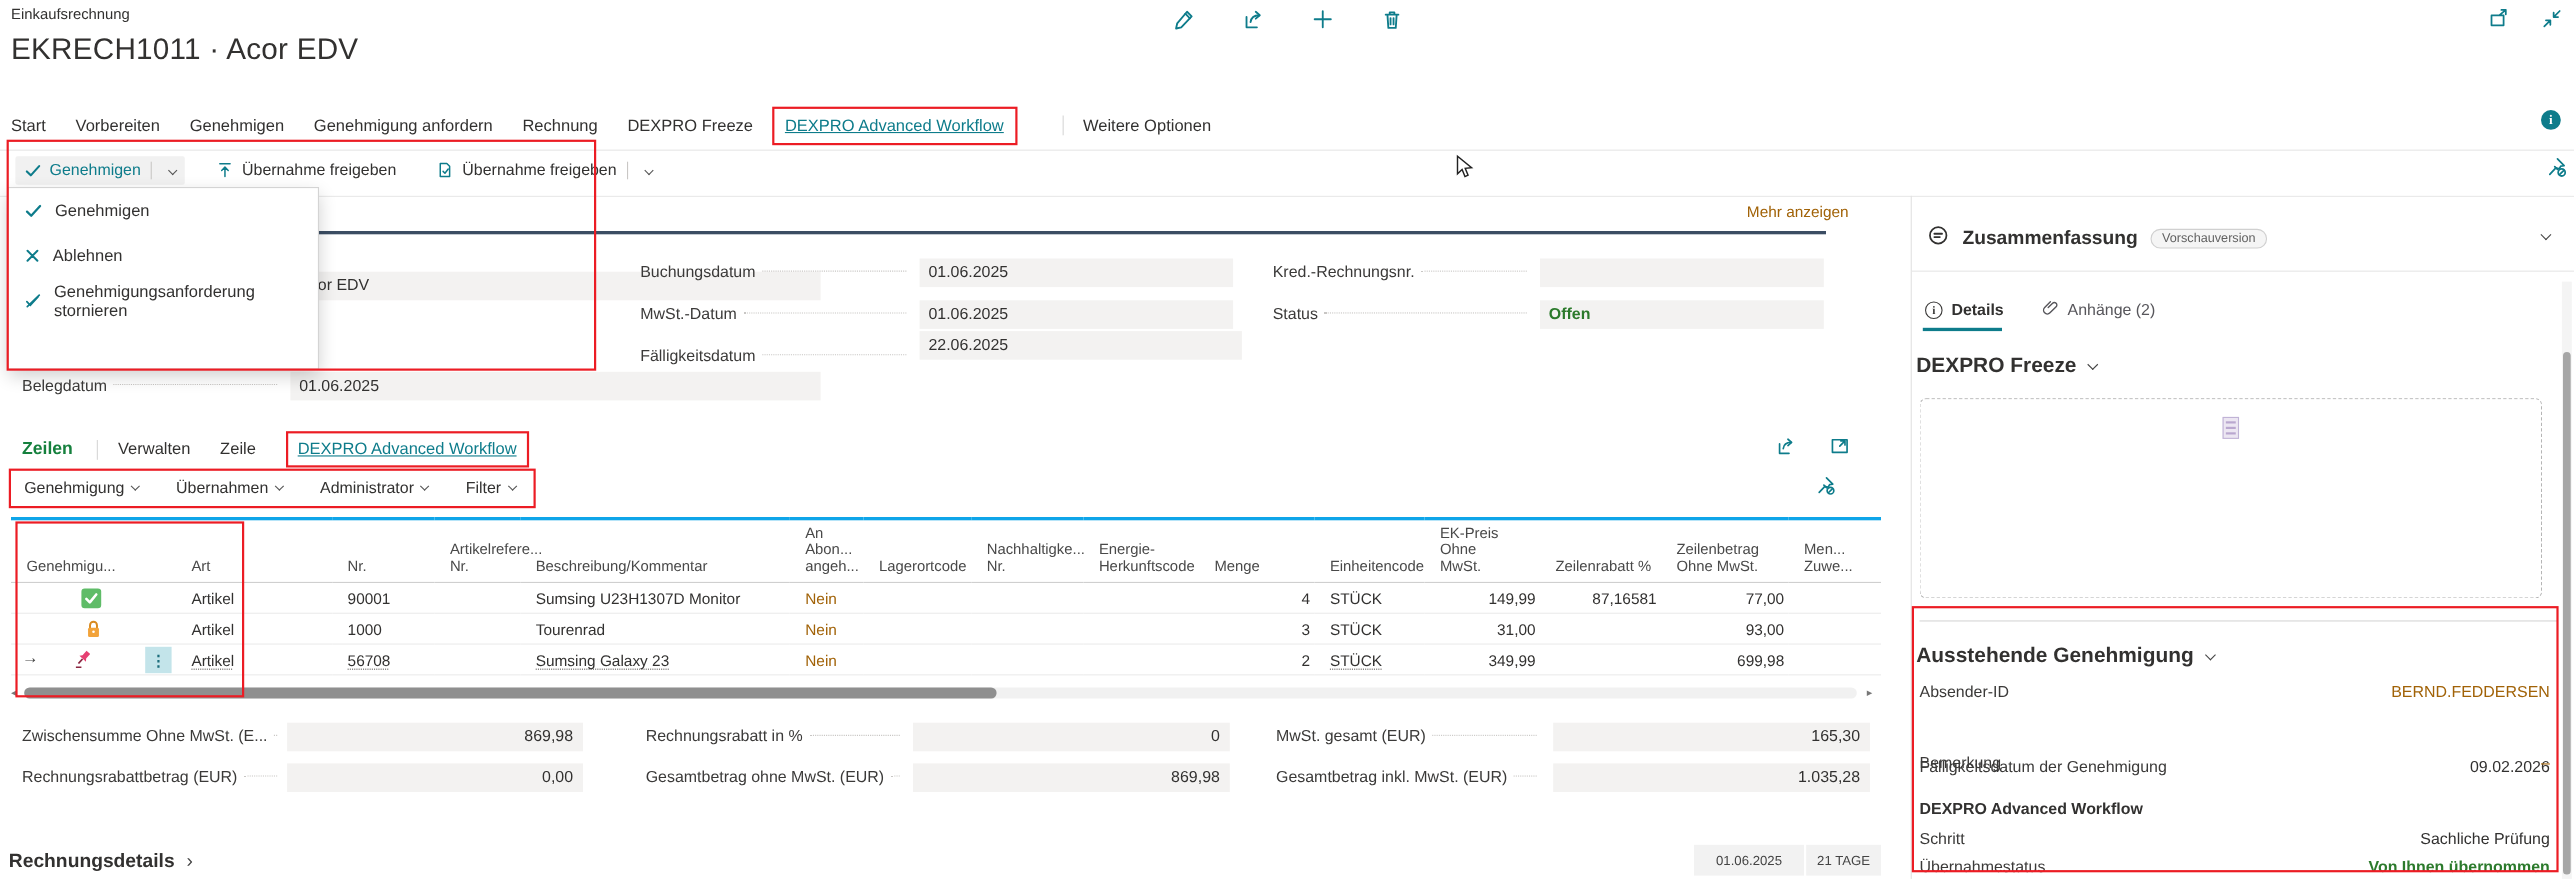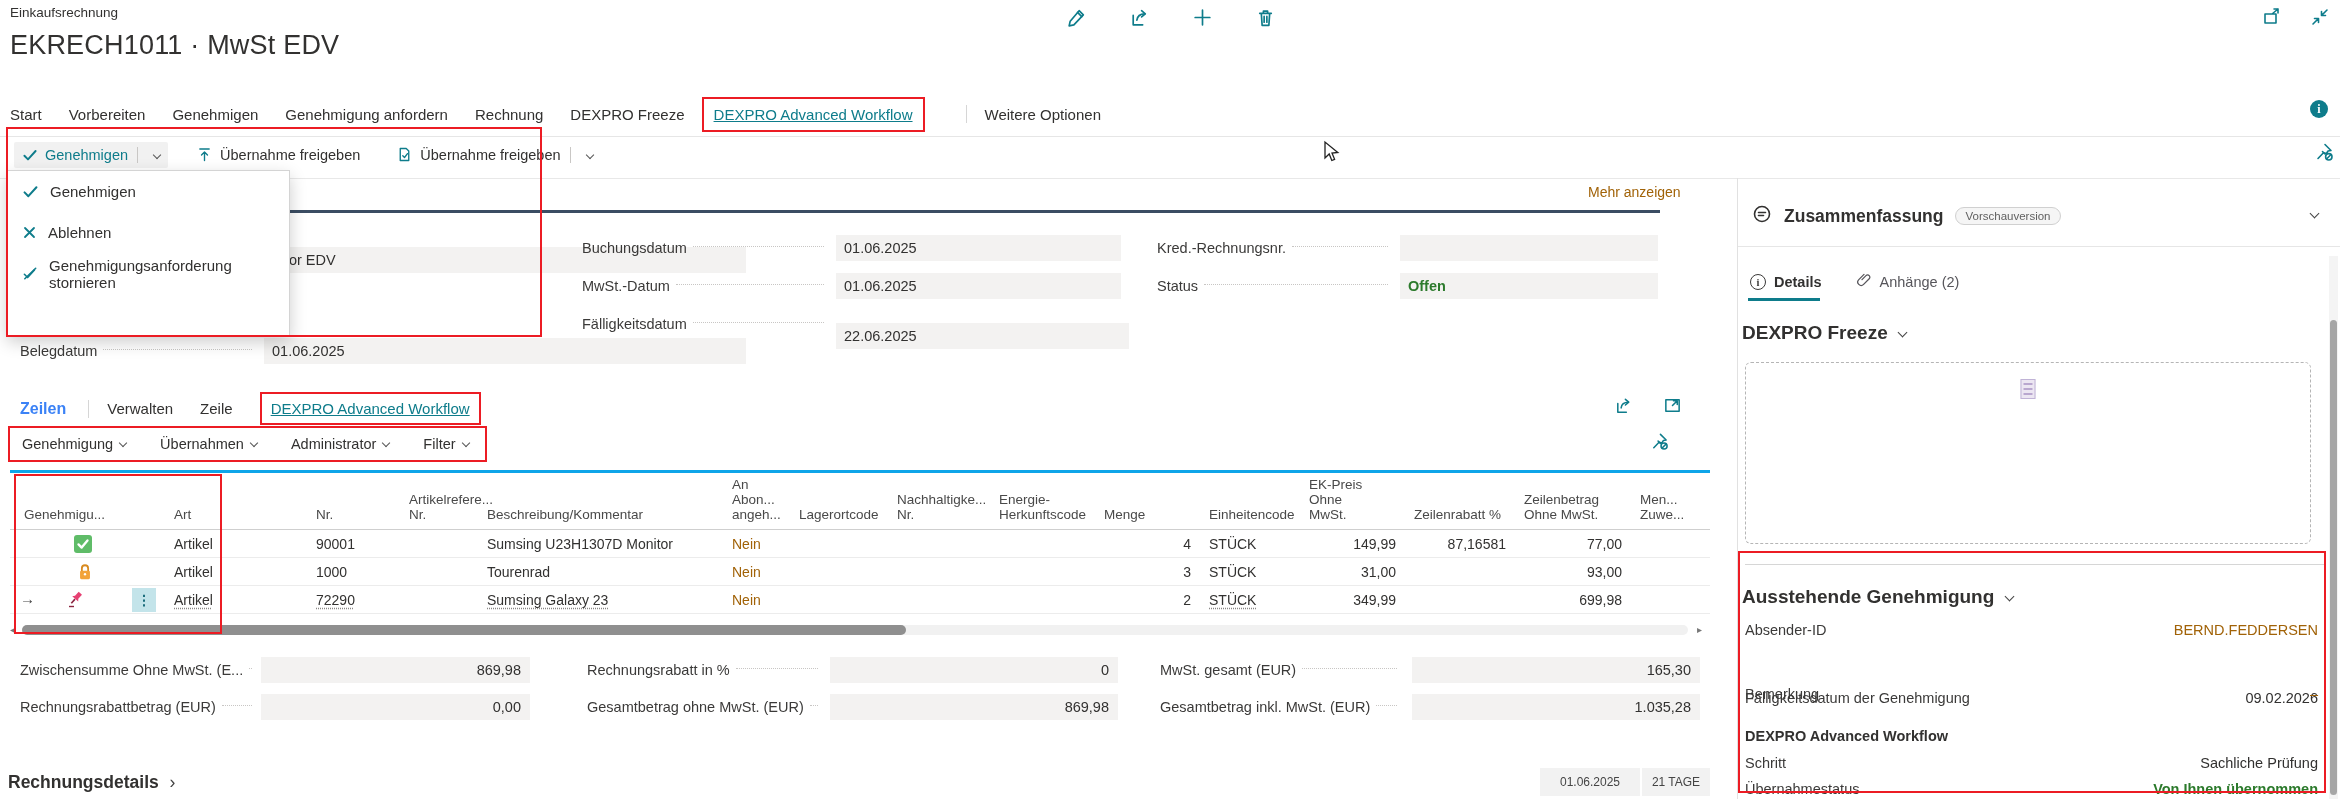--- a/index.html
+++ b/index.html
@@ -36,21 +36,21 @@
   .redbox { border:2.5px solid #ec1c24; z-index:40; pointer-events:none; }
   
   .more-link { left:1588px; top:184px; font-size:14px; }
   .thickline { left:10px; top:210px; width:1650px; height:3px; background:#3b4d63; }
   .frow { display:flex; align-items:center; height:26px; }
   .flabel { font-size:14.5px; color:#3b3a39; white-space:nowrap; }
   .leader { flex:1; border-bottom:1.5px dotted #c8c6c4; margin:0 6px 4px 6px; height:1px; }
   .fbox { background:#f3f2f1; height:26px; display:flex; align-items:center; padding:0 8px; font-size:14.5px; }
   .status-open { color:#2c7a2c; font-weight:bold; }
   
-  .lines-caption { font-size:16px; font-weight:bold; color:#3b82f6; }
+  .lines-caption { font-size:16px; font-weight:bold; color:#15803d; }
   .ltab { font-size:15px; margin-right:27px; cursor:pointer; white-space:nowrap; }
   .ltab-active { color:#0e7c8b; text-decoration:underline; border:2.5px solid #ec1c24; padding:6px 9px; margin-right:0; }
   .actionrow { left:8px; top:426px; display:flex; align-items:center; gap:34px; border:2.5px solid #ec1c24;
     padding:8px 16px 8px 12px; font-size:14.5px; }
   
   table.lines { position:absolute; left:10px; top:470px; width:1700px; border-collapse:collapse; table-layout:fixed; }
   table.lines th { font-size:13.5px; font-weight:400; color:#494949; vertical-align:bottom; text-align:left;
     padding:4px 4px 7px 14px; white-space:pre-line; border-bottom:1px solid #cfcfcf; border-top:3px solid #0ea5e9; }
   table.lines td { font-size:14px; height:28px; padding:0 4px 0 14px; border-bottom:1px solid #ececec; white-space:nowrap; overflow:hidden; }
   th.num, td.num { text-align:right; padding-right:10px; }
@@ -117,21 +117,21 @@
 </div>
 <div class="abs" style="left:2262px; top:7px; display:flex; gap:28px;">
   <span><svg class="ic" width="20" height="20" viewBox="0 0 20 20">
         <path d="M3 7h11v9H3zM10 7l6-5M16 2v4M16 2h-4"></path>
       </svg></span>
   <span><svg class="ic" width="20" height="20" viewBox="0 0 20 20">
         <path d="M17 3l-5.5 5.5M11.5 4.5v4h4M3 17l5.5-5.5M4.5 11.5h4v4"></path>
       </svg></span>
 </div>
 
-<div class="abs page-title">EKRECH1011 · MwSt EDV</div>
+<div class="abs page-title">EKRECH1011 · Acor EDV</div>
 
 <div class="abs menubar">
   <span class="mi">Start</span>
   <span class="mi">Vorbereiten</span>
   <span class="mi">Genehmigen</span>
   <span class="mi">Genehmigung anfordern</span>
   <span class="mi">Rechnung</span>
   <span class="mi">DEXPRO Freeze</span>
   <span class="mi mi-active">DEXPRO Advanced Workflow</span>
   <span class="menu-divider" style="margin-left:14px;"></span>
@@ -202,21 +202,21 @@
   <span class="flabel">MwSt.-Datum</span>
     <span class="leader"></span>
 </div>
 <div class="abs fbox" style="left:836px; top:273px; width:285px;">
     <span>01.06.2025</span>
   </div>
 <div class="abs frow" style="left:582px; top:311px; width:248px;">
   <span class="flabel">Fälligkeitsdatum</span>
     <span class="leader"></span>
 </div>
-<div class="abs fbox" style="left:836px; top:323px; width:293px;">
+<div class="abs fbox" style="left:836px; top:301px; width:293px;">
     <span>22.06.2025</span>
   </div>
 
 <div class="abs frow" style="left:1157px; top:235px; width:237px;">
   <span class="flabel">Kred.-Rechnungsnr.</span>
     <span class="leader"></span>
 </div>
 <div class="abs fbox" style="left:1400px; top:235px; width:258px;">
     <span></span>
   </div>
@@ -386,21 +386,21 @@
               <g transform="rotate(42 10 9)">
                 <path d="M7.8 2.5h4.4v5.5l1.8 2.2H6L7.8 8z" fill="#e64072"></path>
                 <path d="M10 10.5v5.5" stroke="#8a2540" stroke-width="1.6"></path>
               </g>
               <path d="M3 17.5h5" stroke="#8a2540" stroke-width="1.4"></path>
             </svg>
         </span>
         <span class="dots-chip">⋮</span>
       </td>
       <td><span class="u-dotted">Artikel</span></td>
-      <td><span class="u-dotted">72290</span></td>
+      <td><span class="u-dotted">56708</span></td>
       <td></td>
       <td><span class="u-dotted">Sumsing Galaxy 23</span></td>
       <td><span class="link">Nein</span></td>
       <td></td>
       <td></td>
       <td></td>
       <td class="num">2</td>
       <td><span class="u-dotted">STÜCK</span></td>
       <td class="num">349,99</td>
       <td class="num"></td>

